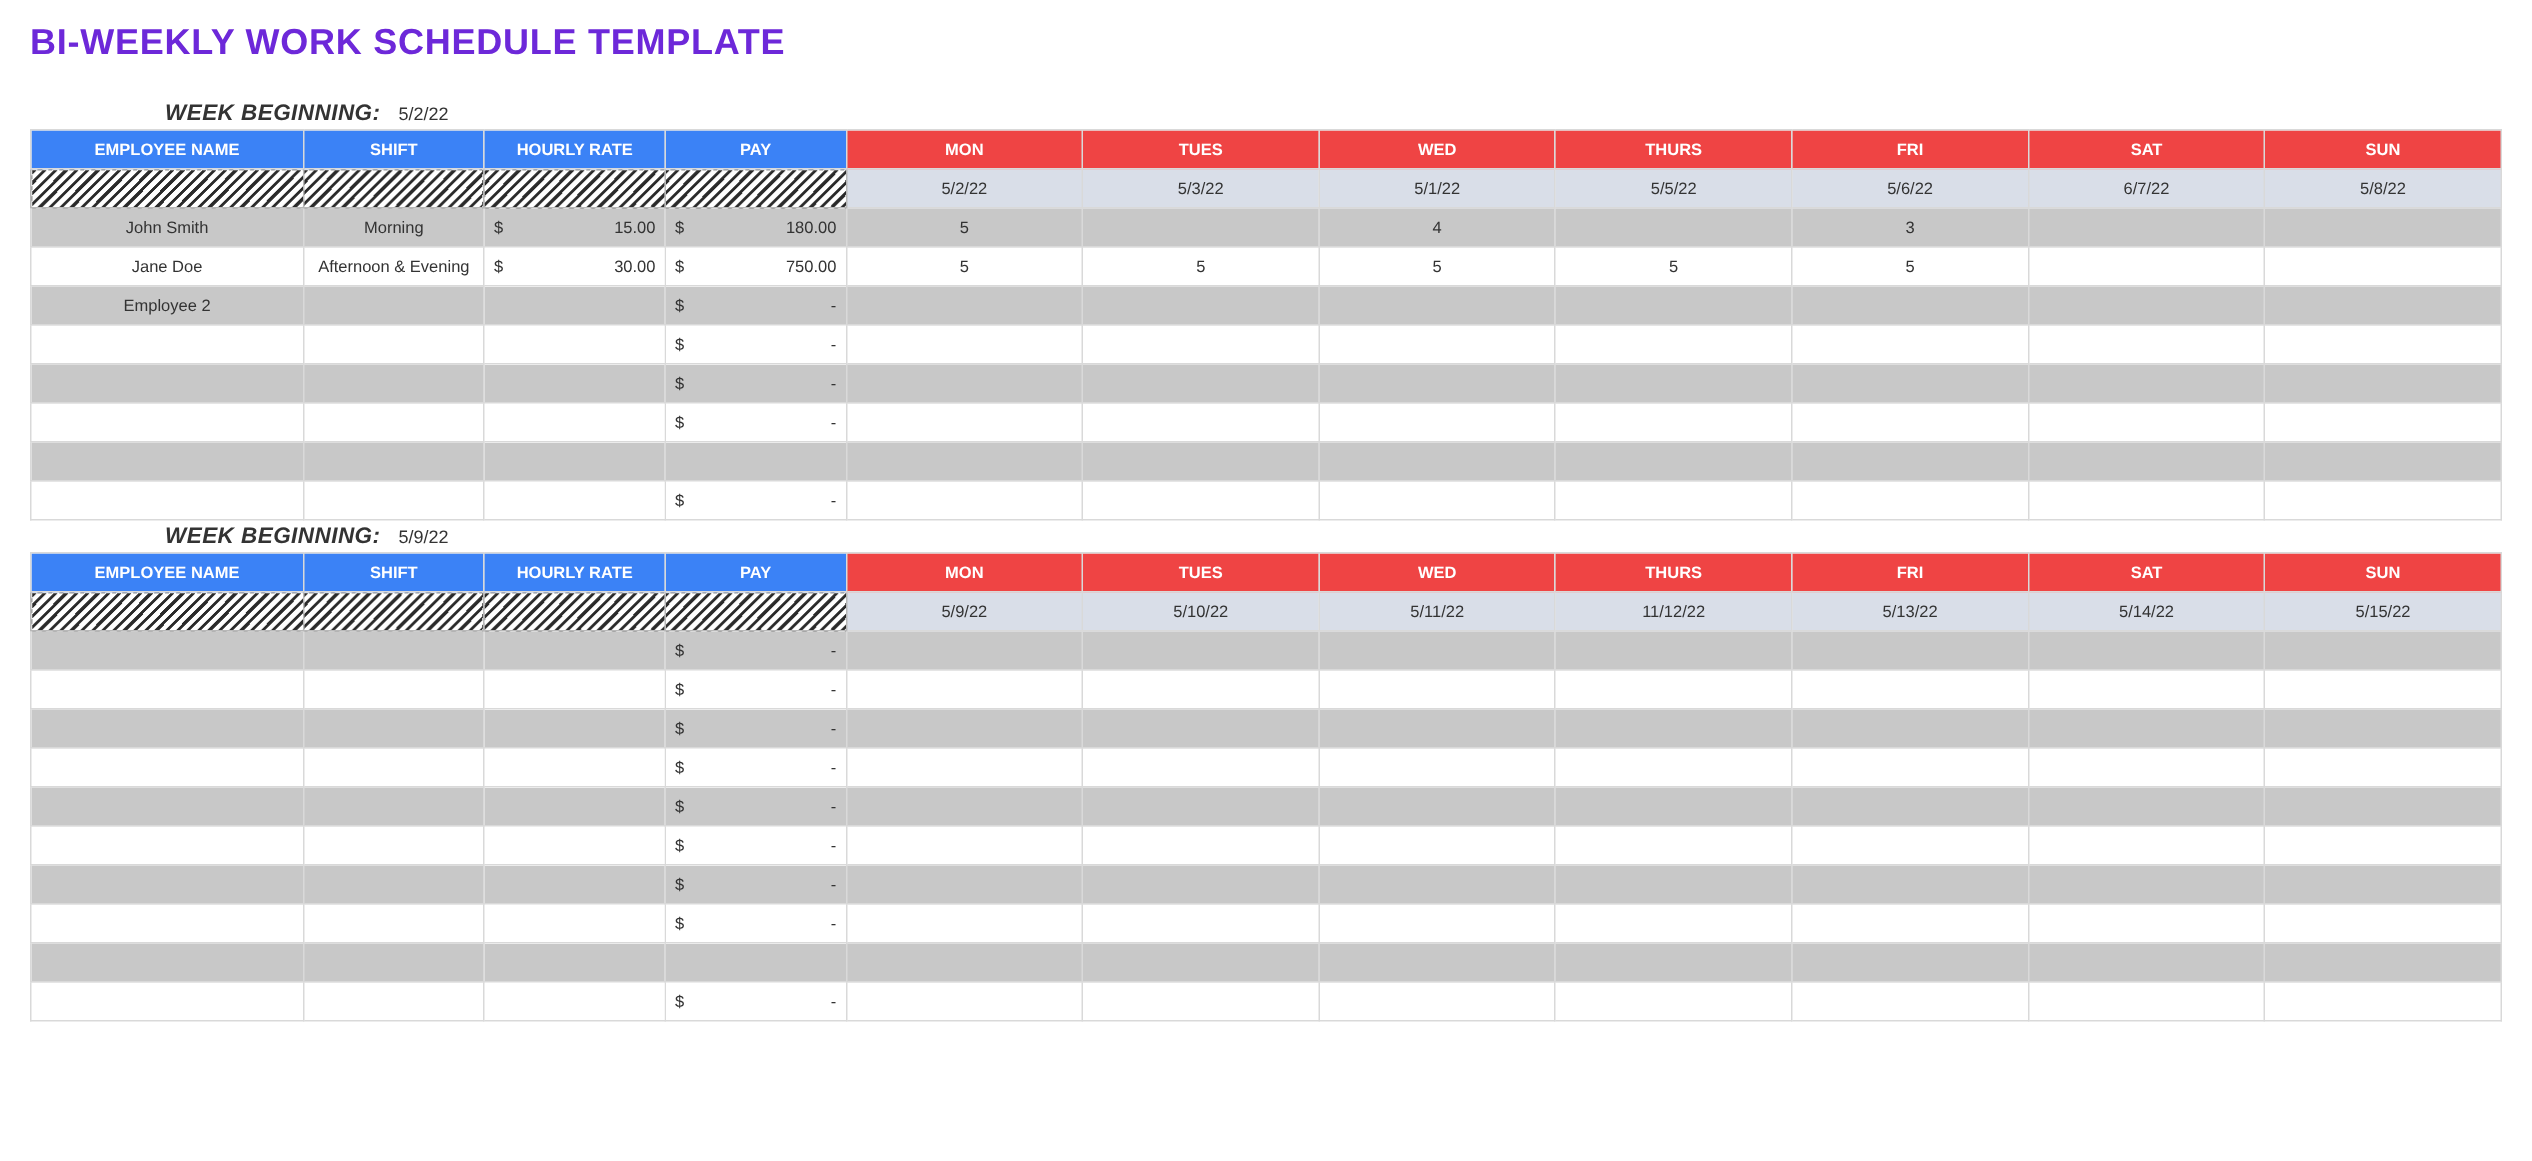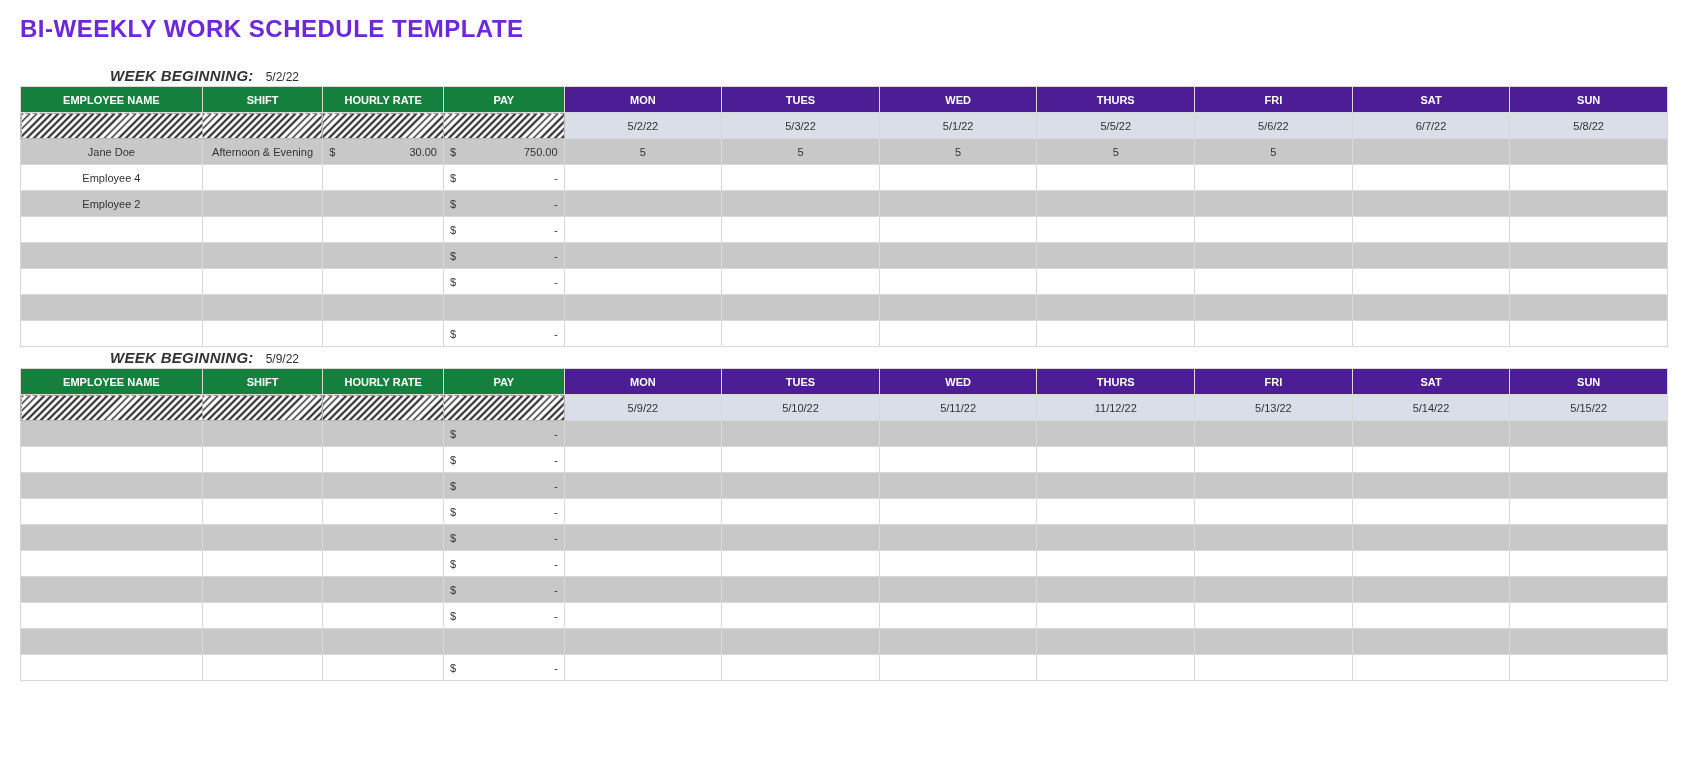--- a/index.html
+++ b/index.html
@@ -40,28 +40,28 @@
     font-size: 11px;
     padding: 0 6px;
   }
   col.col-emp  { width: 11%; }
   col.col-shift{ width: 7.3%; }
   col.col-rate { width: 7.3%; }
   col.col-pay  { width: 7.3%; }
   col.col-day  { width: 9.54%; }
 
   thead.h1 th {
-    background: #15803d;
+    background: #3b82f6;
     color: #fff;
     font-weight: 700;
     text-align: center;
     font-size: 11px;
   }
   thead.h1 th.dayhead {
-    background: #4c1d95;
+    background: #ef4444;
     color: #fff;
   }
 
   tr.dates td.hatch {
     background: repeating-linear-gradient(135deg, #2a2a2a 0 2px, #fff 2px 5px);
     border-color: #b7b7b7;
   }
   tr.dates td.datecell {
     background: #d9dee8;
     text-align: center;
@@ -130,42 +130,42 @@
             <td class="datecell">5/3/22</td>
             <td class="datecell">5/1/22</td>
             <td class="datecell">5/5/22</td>
             <td class="datecell">5/6/22</td>
             <td class="datecell">6/7/22</td>
             <td class="datecell">5/8/22</td>
           </tr>
         </tbody>
         <tbody class="rows">
           <tr>
+      <td class="name">John Smith</td>
+      <td class="shift">Morning</td>
+      <td class="rate"><span class="dollar">$</span>15.00</td>
+      <td class="pay"><span class="dollar">$</span>180.00</td>
+            <td class="day">5</td>
+            <td class="day"></td>
+            <td class="day">4</td>
+            <td class="day"></td>
+            <td class="day">3</td>
+            <td class="day"></td>
+            <td class="day"></td>
+          </tr>
+          <tr>
       <td class="name">Jane Doe</td>
       <td class="shift">Afternoon &amp; Evening</td>
       <td class="rate"><span class="dollar">$</span>30.00</td>
       <td class="pay"><span class="dollar">$</span>750.00</td>
             <td class="day">5</td>
             <td class="day">5</td>
             <td class="day">5</td>
             <td class="day">5</td>
             <td class="day">5</td>
-            <td class="day"></td>
-            <td class="day"></td>
-          </tr>
-          <tr>
-      <td class="name">Employee 4</td>
-      <td class="shift"></td>
-      <td class="rate"></td>
-      <td class="pay"><span class="dollar">$</span>-</td>
-            <td class="day"></td>
-            <td class="day"></td>
-            <td class="day"></td>
-            <td class="day"></td>
-            <td class="day"></td>
             <td class="day"></td>
             <td class="day"></td>
           </tr>
           <tr>
       <td class="name">Employee 2</td>
       <td class="shift"></td>
       <td class="rate"></td>
       <td class="pay"><span class="dollar">$</span>-</td>
             <td class="day"></td>
             <td class="day"></td>

